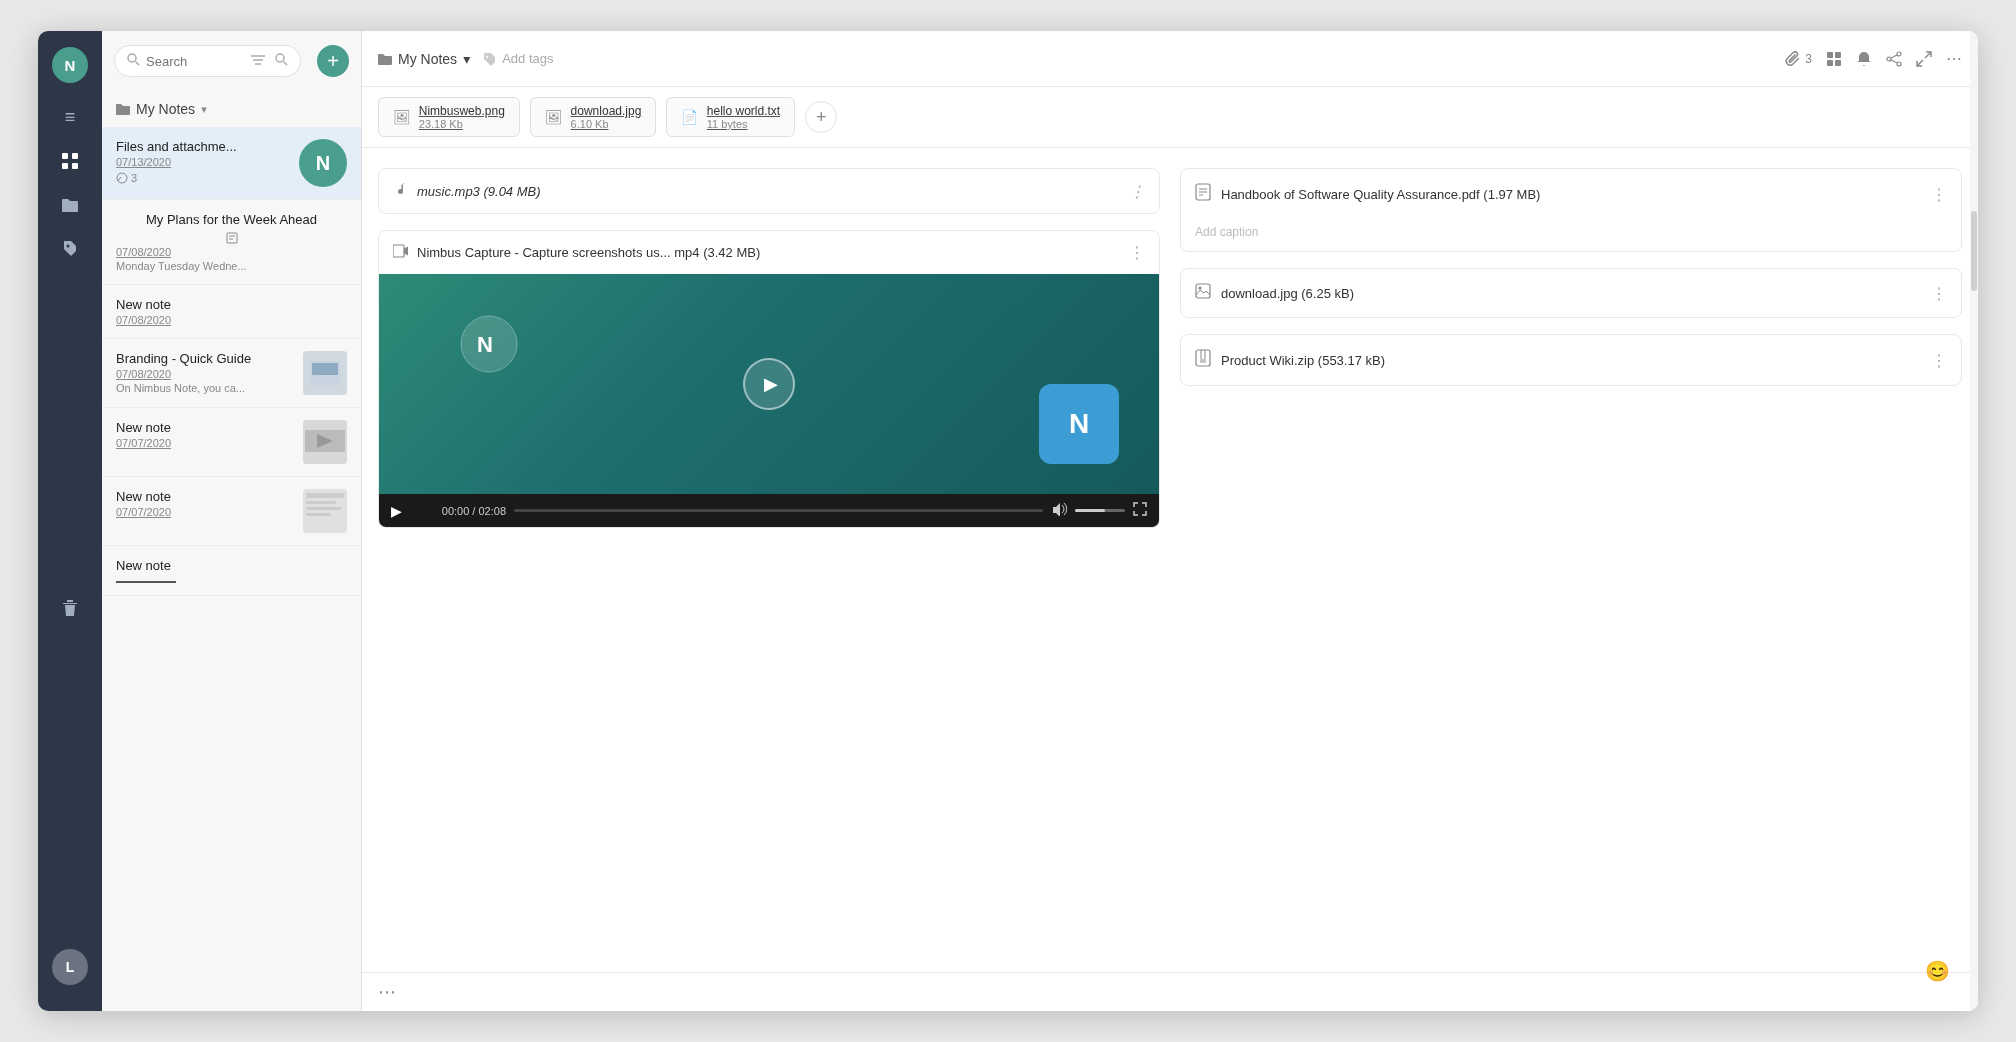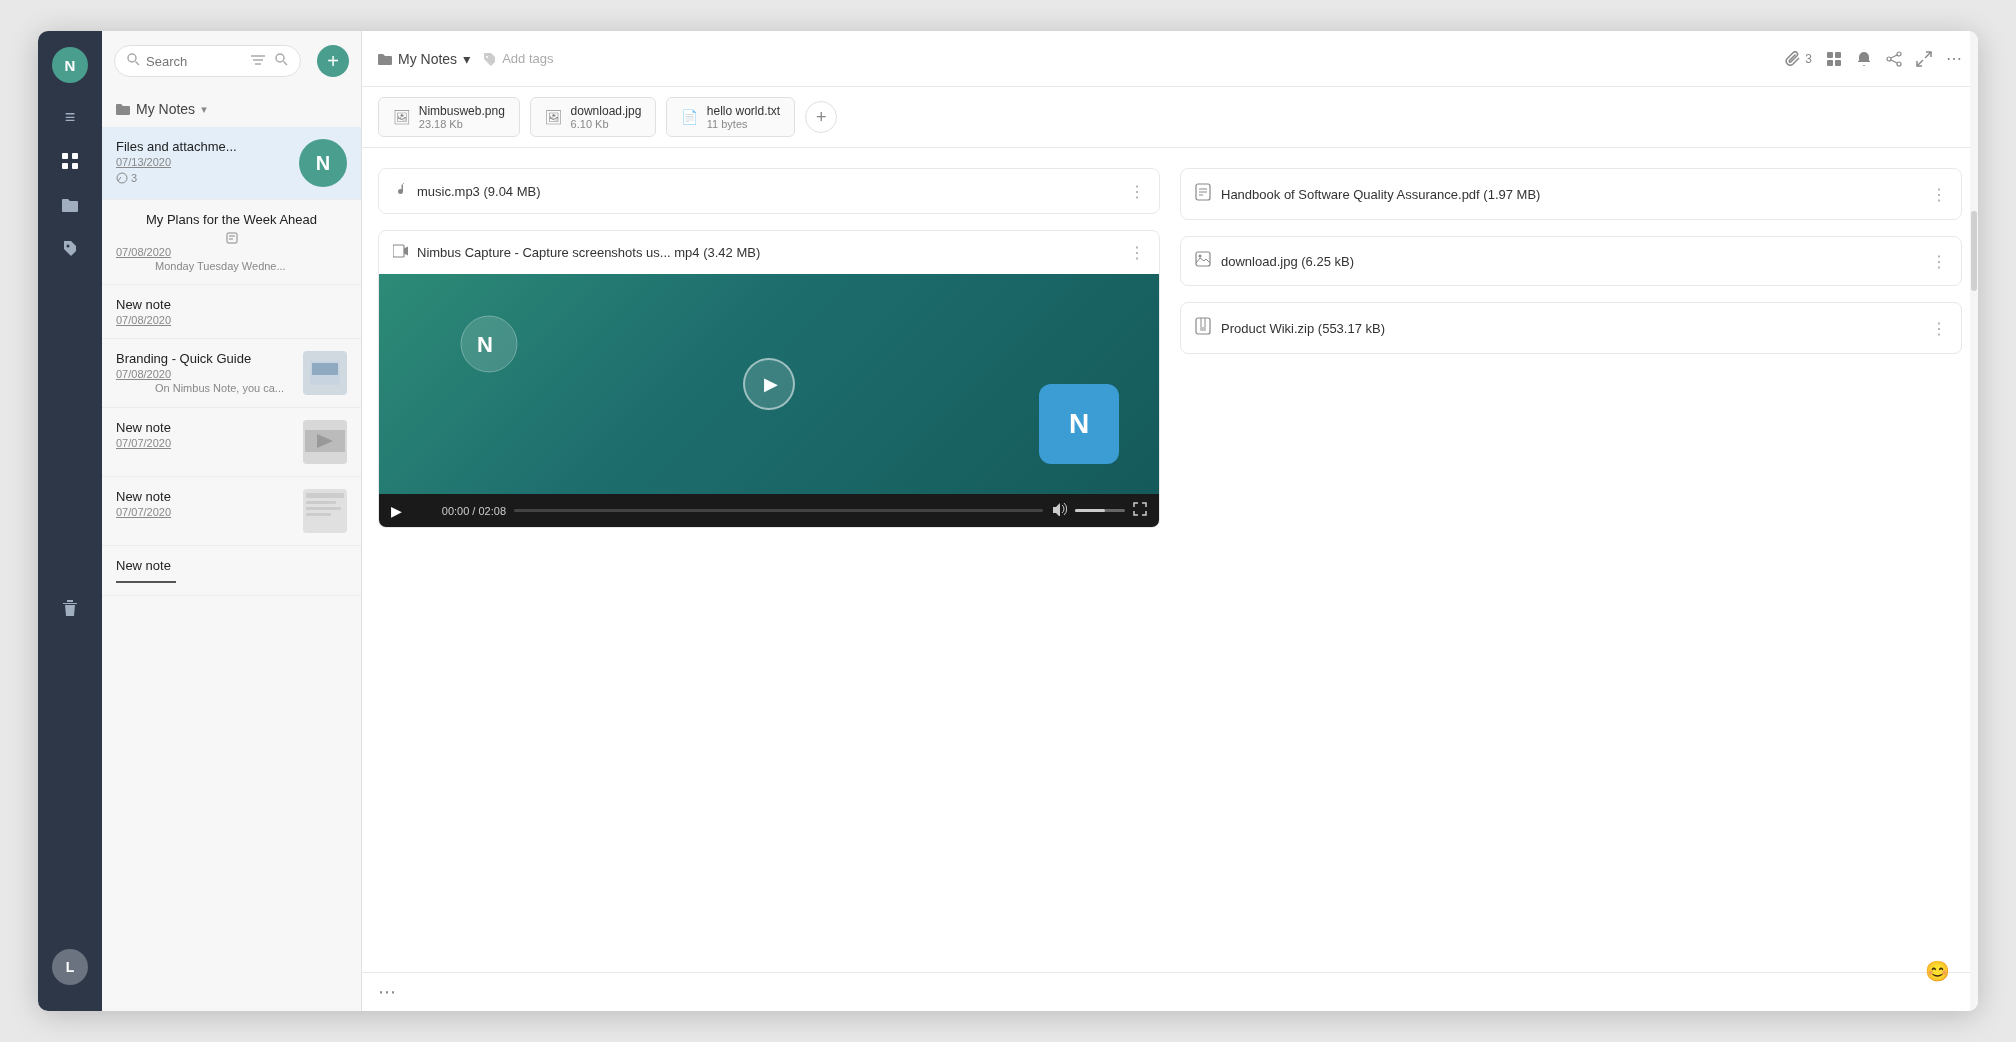--- a/index.html
+++ b/index.html
@@ -101,21 +101,21 @@
       border-bottom: 1px solid #ececec;
       display: flex;
       gap: 8px;
       align-items: flex-start;
       position: relative;
     }
     .note-item.active { background: #e3eef8; }
     .note-info { flex: 1; min-width: 0; }
     .note-title { font-size: 13px; font-weight: 500; color: #222; white-space: nowrap; overflow: hidden; text-overflow: ellipsis; }
     .note-date { font-size: 11px; color: #888; margin-top: 2px; text-decoration: underline; }
-    .note-preview { font-size: 11px; color: #888; margin-top: 2px; white-space: nowrap; overflow: hidden; text-overflow: ellipsis; margin-left: 39px; }
+    .note-preview { font-size: 11px; color: #888; margin-top: 2px; white-space: nowrap; overflow: hidden; text-overflow: ellipsis; }
     .note-badge { display: flex; align-items: center; gap: 3px; font-size: 11px; color: #888; margin-top: 4px; }
     .note-thumb { width: 44px; height: 44px; border-radius: 4px; background: #ddd; object-fit: cover; flex-shrink: 0; overflow: hidden; }
     .nimbus-avatar { width: 48px; height: 48px; border-radius: 50%; background: #4a9e8e; display: flex; align-items: center; justify-content: center; flex-shrink: 0; }
     .nimbus-avatar span { color: #fff; font-size: 20px; font-weight: 700; }
 
     
     .main-content {
       flex: 1;
       display: flex;
       flex-direction: column;
@@ -152,21 +152,21 @@
       border-bottom: 1px solid #e8e8e8;
       gap: 10px;
     }
     .attach-tab {
       display: flex; align-items: center; gap: 8px;
       padding: 6px 14px; border: 1px solid #e0e0e0; border-radius: 6px;
       cursor: pointer; background: #fafafa;
       font-size: 12px; color: #555;
     }
     .attach-tab .file-icon { font-size: 14px; color: #888; }
-    .attach-tab .file-info { display: flex; flex-direction: column; }
+    .attach-tab .file-info { display: flex; flex-direction: column; text-decoration: underline; }
     .attach-tab .file-name { font-size: 12px; font-weight: 500; color: #333; }
     .attach-tab .file-size { font-size: 11px; color: #888; }
     .attach-add { width: 32px; height: 32px; border-radius: 50%; border: 1px solid #e0e0e0; display: flex; align-items: center; justify-content: center; cursor: pointer; color: #888; font-size: 18px; }
 
     
     .note-body {
       flex: 1;
       padding: 20px 16px;
       overflow-y: auto;
       display: grid;
@@ -186,20 +186,21 @@
     .note-title-main { font-size: 22px; font-weight: 700; color: #1a1a1a; }
 
     
     .attach-block {
       border: 1px solid #e8e8e8; border-radius: 8px; margin-bottom: 16px;
       overflow: hidden;
     }
     .attach-block-header {
       display: flex; align-items: center; justify-content: space-between;
       padding: 12px 14px;
+      font-style: italic;
     }
     .attach-block-left { display: flex; align-items: center; gap: 8px; }
     .attach-block-icon { font-size: 16px; color: #888; }
     .attach-block-name { font-size: 13px; color: #333; }
     .attach-block-menu { color: #aaa; cursor: pointer; font-size: 16px; }
 
     
     .video-block { border: 1px solid #e8e8e8; border-radius: 8px; margin-bottom: 16px; overflow: hidden; }
     .video-block-header { display: flex; align-items: center; justify-content: space-between; padding: 12px 14px; }
     .video-thumbnail {
@@ -599,20 +600,21 @@
                   <line x1="4" y1="9" x2="12" y2="9" stroke="#888" stroke-width="1"></line>
                   <line x1="4" y1="12" x2="8" y2="12" stroke="#888" stroke-width="1"></line>
                 </svg>
               </span>
               <span class="right-attach-name">
                 <span>Handbook of Software Quality Assurance.pdf</span> <span>(1.97 MB)</span>
               </span>
             </div>
             <span class="right-attach-menu">⋮</span>
           </div>
+          <div class="right-attach-caption">Add caption</div>
         </div>
 
         <div class="right-attach">
           <div class="right-attach-inner">
             <div class="right-attach-left">
               <span class="right-attach-icon">
                 <svg width="16" height="16" viewBox="0 0 16 16" fill="#888">
                   <rect x="1" y="1" width="14" height="14" rx="2" stroke="#888" stroke-width="1.2" fill="none"></rect>
                   <circle cx="5" cy="5" r="1.5" fill="#888"></circle>
                   <polyline points="1,12 5,7 9,10 11,8 15,12" stroke="#888" stroke-width="1" fill="none"></polyline>

